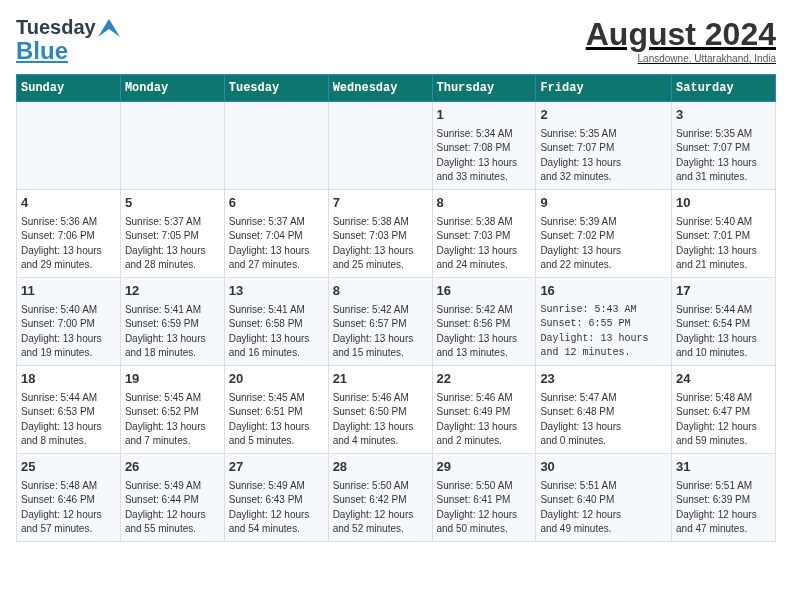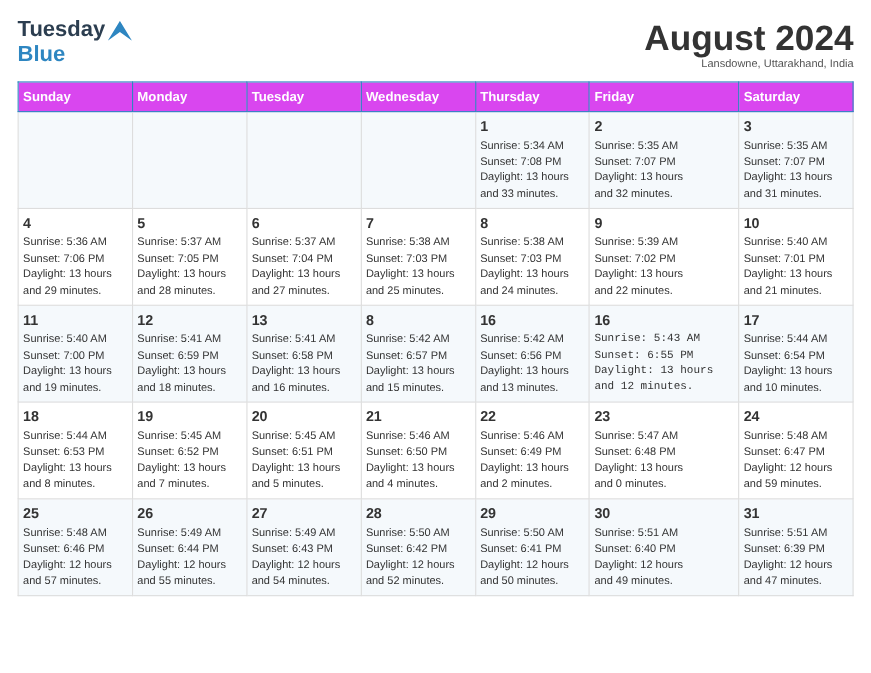--- a/index.html
+++ b/index.html
@@ -23,38 +23,40 @@
       font-weight: bold;
       color: #1a5276;
       line-height: 1.1;
     }
     .logo-line {
       display: flex;
       align-items: center;
     }
     .title-block {
       text-align: right;
+      text-decoration: underline;
     }
     .main-title {
       font-size: 32px;
       font-weight: bold;
       color: #333;
     }
     .subtitle {
       font-size: 10px;
       color: #555;
     }
     table {
       width: 100%;
       border-collapse: collapse;
       font-size: 11px;
     }
     thead tr {
-      background-color: #d946ef;
+      background-color: #0f766e;
       color: white;
+      font-family: Liberation Mono, monospace;
     }
     thead th {
       padding: 6px 4px;
       text-align: left;
       font-size: 12px;
       font-weight: bold;
       border: 1px solid #2e86c1;
     }
     tbody tr {
       border-bottom: 1px solid #ccc;
@@ -94,21 +96,21 @@
 
 <div class="header">
   <div class="logo">
     <div class="logo-line">
       <span style="font-size:20px;font-weight:bold;color:#2c3e50;">Tuesday</span>
       <svg width="22" height="18" viewBox="0 0 22 18" style="margin-left:2px;margin-top:2px;">
         <polygon points="0,18 11,0 22,18 11,10" fill="#2e86c1"></polygon>
       </svg>
     </div>
     <div>
-      <span style="font-size:20px;font-weight:bold;color:#2e86c1;">Blue</span>
+      <span style="font-size:24px;font-weight:bold;color:#2e86c1;text-decoration:underline;">Blue</span>
     </div>
   </div>
   <div class="title-block">
     <div class="main-title">August 2024</div>
     <div class="subtitle">Lansdowne, Uttarakhand, India</div>
   </div>
 </div>
 
 <table>
   <thead>

